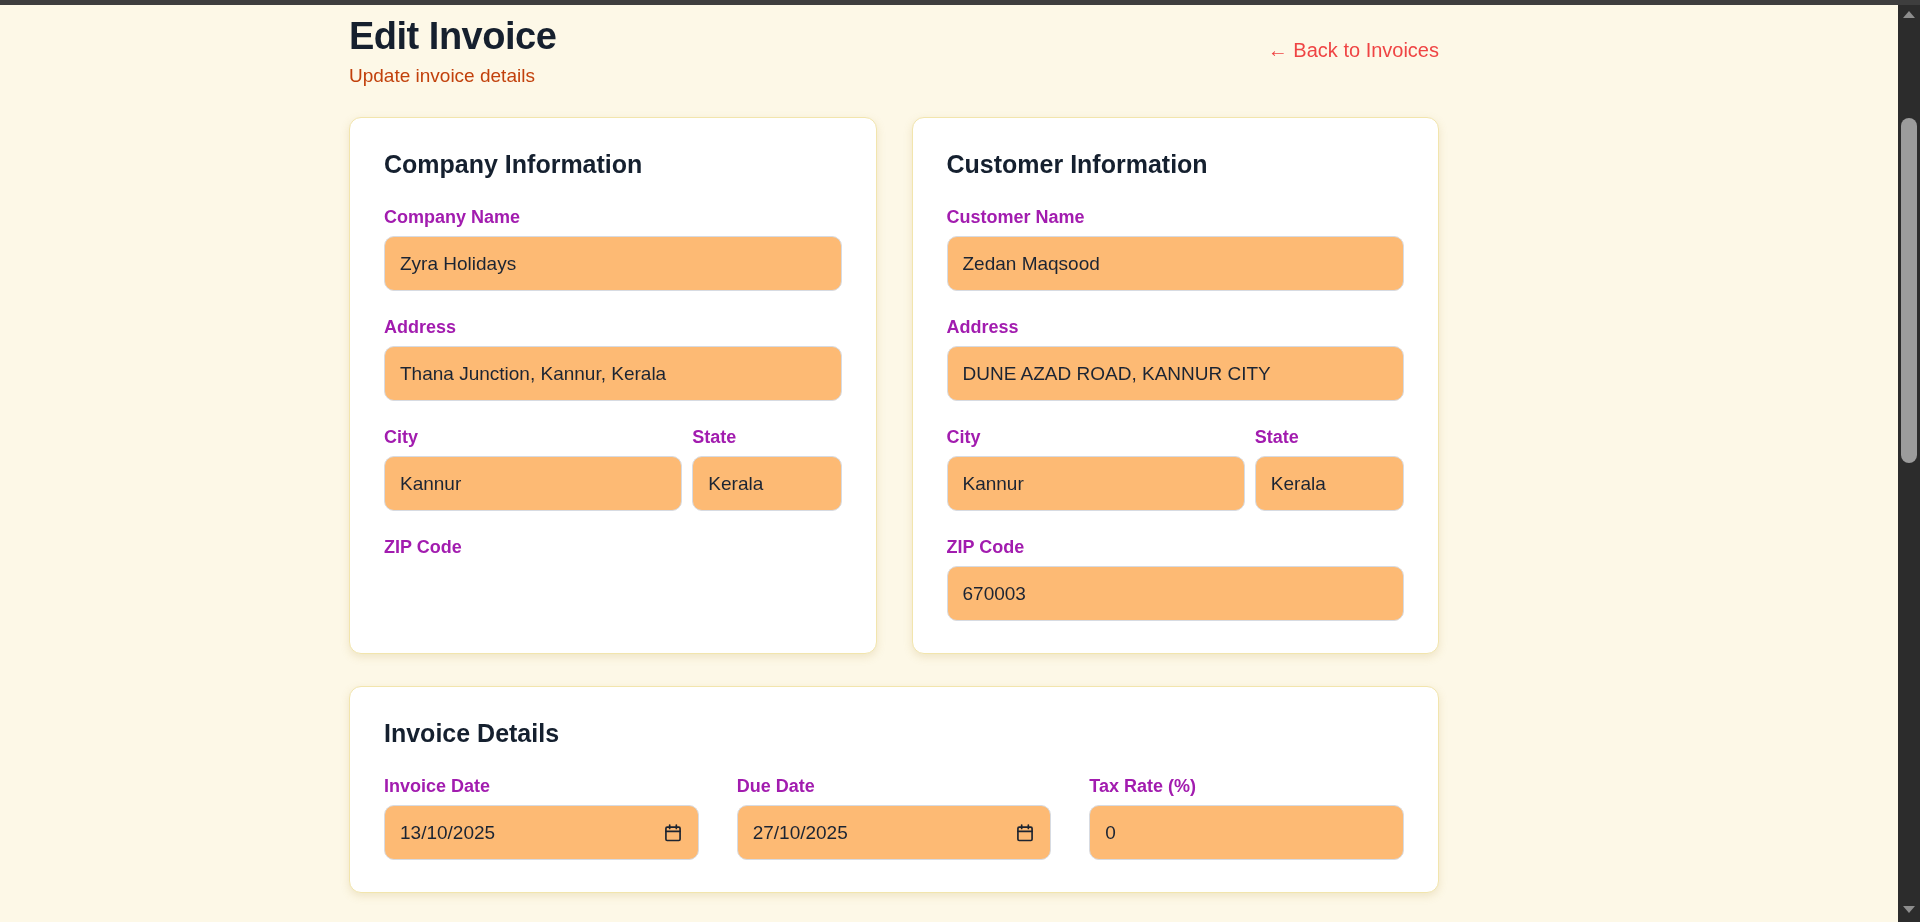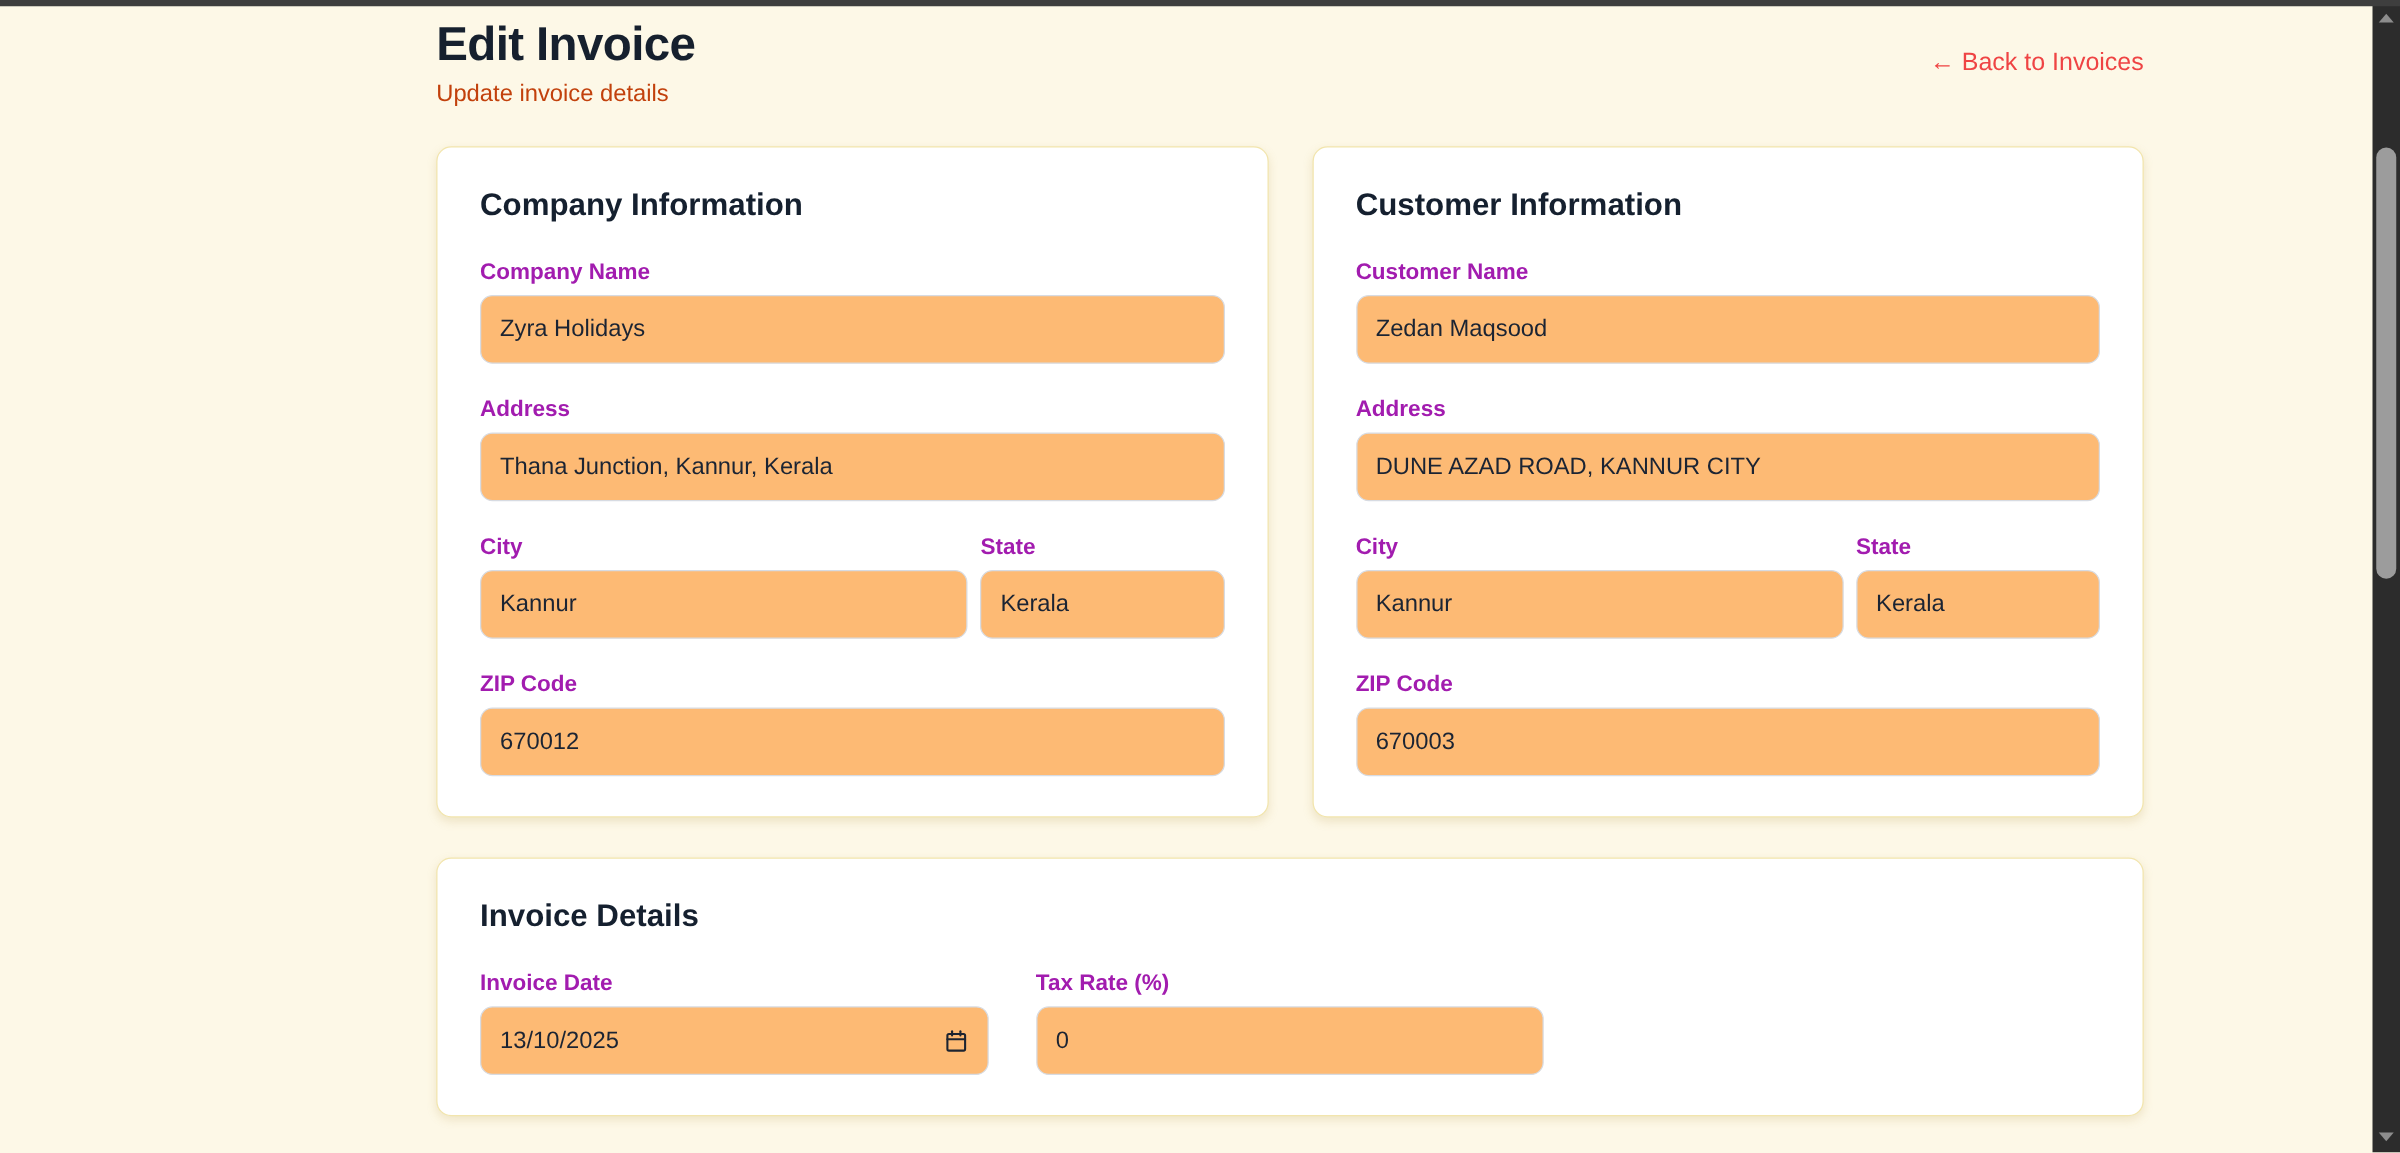--- a/index.html
+++ b/index.html
@@ -5,21 +5,21 @@
   html,body{margin:0;padding:0;}
   body{
     width:1920px;height:922px;overflow:hidden;position:relative;
     background:#fdf8e7;
     font-family:"Liberation Sans","DejaVu Sans",sans-serif;
     color:#1b2433;
   }
   .top-strip{position:absolute;top:0;left:0;width:100%;height:5px;background:#3e3e3e;z-index:5;}
 
   
-  .content{position:absolute;left:349px;top:5px;width:1366px;}
+  .content{position:absolute;left:349px;top:5px;width:1090px;}
 
   .page-header{position:relative;padding-top:10px;}
   .page-title{margin:0;font-size:38px;font-weight:800;letter-spacing:-0.5px;color:#16202e;}
   .page-subtitle{margin:7px 0 0 0;font-size:19px;color:#c2410c;}
   .back-link{
     position:absolute;right:0;top:34px;font-size:20px;color:#ef4444;
     text-decoration:none;cursor:pointer;
   }
 
   .cards-row{display:grid;grid-template-columns:1fr 1fr;gap:35px;margin-top:30px;}
@@ -104,21 +104,20 @@
           <input class="text-input" type="text" value="Kannur" style="">
         </div>
         <div>
           <label class="field-label">State</label>
           <input class="text-input" type="text" value="Kerala" style="">
         </div>
       </div>
 
       <div class="field">
         <label class="field-label">ZIP Code</label>
-        <input class="text-input" type="text" value="670012" style="">
       </div>
     </div>
 
     <div class="card">
       <h2 class="card-heading">Customer Information</h2>
 
       <div class="field">
         <label class="field-label">Customer Name</label>
         <input class="text-input" type="text" value="Zedan Maqsood" style="">
       </div>
@@ -158,20 +157,32 @@
           <input class="text-input" type="text" value="13/10/2025" style="">
           <svg class="cal-icon" viewBox="0 0 24 24" fill="none" stroke="#1d2430" stroke-width="2" stroke-linecap="round">
             <rect x="3.5" y="5" width="17" height="16" rx="1.5"></rect>
             <line x1="3.5" y1="10" x2="20.5" y2="10"></line>
             <line x1="8" y1="2.5" x2="8" y2="6.5"></line>
             <line x1="16" y1="2.5" x2="16" y2="6.5"></line>
           </svg>
         </div>
       </div>
 
+      <div>
+        <label class="field-label">Due Date</label>
+        <div class="date-wrap">
+          <input class="text-input" type="text" value="27/10/2025" style="">
+          <svg class="cal-icon" viewBox="0 0 24 24" fill="none" stroke="#1d2430" stroke-width="2" stroke-linecap="round">
+            <rect x="3.5" y="5" width="17" height="16" rx="1.5"></rect>
+            <line x1="3.5" y1="10" x2="20.5" y2="10"></line>
+            <line x1="8" y1="2.5" x2="8" y2="6.5"></line>
+            <line x1="16" y1="2.5" x2="16" y2="6.5"></line>
+          </svg>
+        </div>
+      </div>
 
       <div>
         <label class="field-label">Tax Rate (%)</label>
         <input class="text-input" type="text" value="0" style="">
       </div>
 
     </div>
   </div>
 
 </div>

